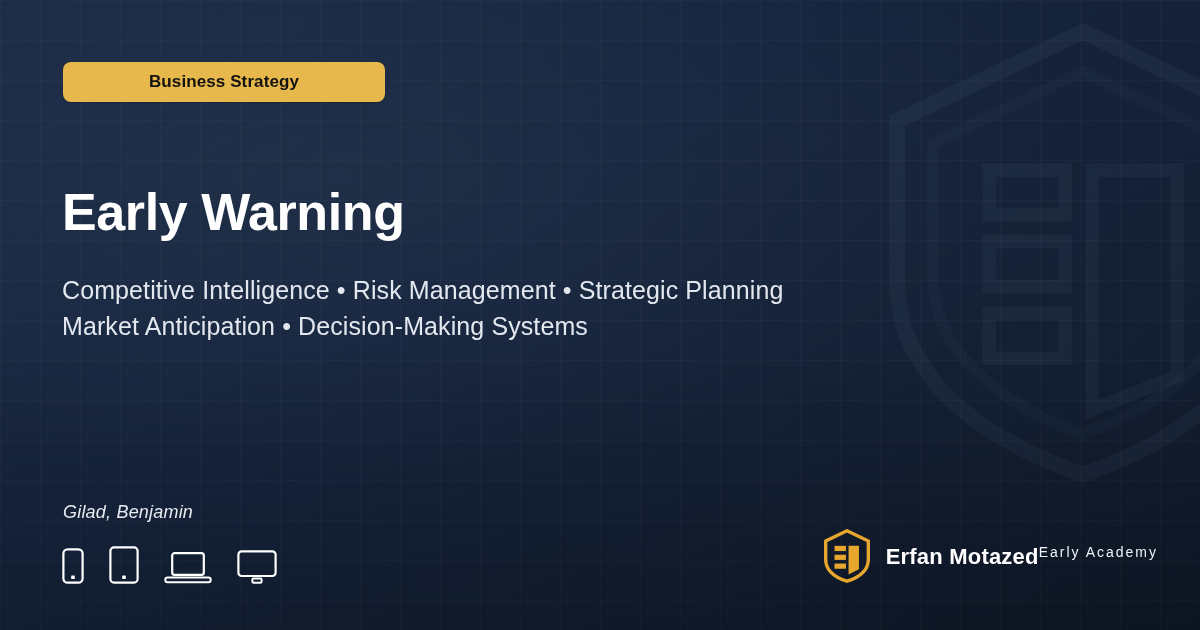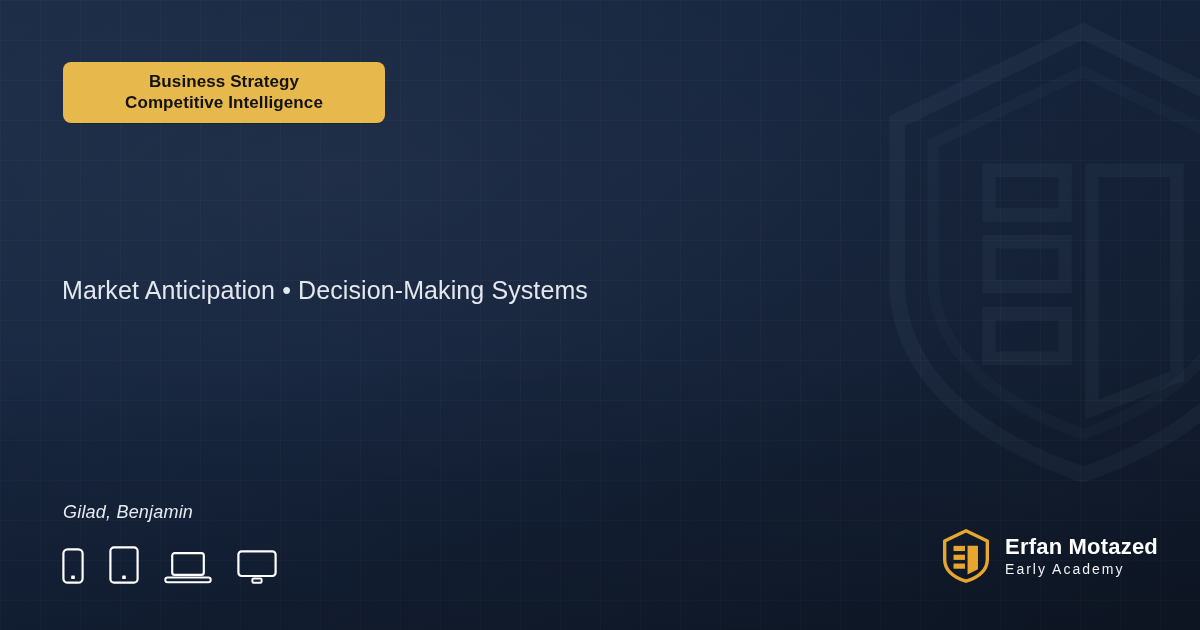--- a/index.html
+++ b/index.html
@@ -126,21 +126,21 @@
   .brand {
     position:absolute;
     right: 42px;
     top: 528px;
     display:flex;
     align-items:center;
     gap: 13px;
   }
   .brand-mark { width:52px; height:56px; flex:none; }
   .brand-mark svg { width:100%; height:100%; display:block; }
-  .brand-text { display:flex; flex-direction:column; justify-content:center; }
+  .brand-text { display:flex; justify-content:center; }
   .brand-name {
     color:#ffffff;
     font-size: 22px;
     font-weight: 700;
     line-height: 27px;
     letter-spacing: 0.2px;
     white-space:nowrap;
   }
   .brand-tagline {
     color:#eef1f6;
@@ -168,25 +168,26 @@
       <path d="M58 132 L92 132 L92 152 L58 152 Z" stroke="rgba(173,197,228,0.16)" stroke-width="6" fill="none"></path>
 
       <path d="M104 68 L142 68 L142 160 L104 175 Z" stroke="rgba(173,197,228,0.16)" stroke-width="6" fill="none"></path>
     </svg>
   </div>
 
   <div class="vignette"></div>
 
   <div class="badge">
     <span class="badge-line">Business Strategy</span>
-    <span class="badge-line">Competitive Intelligence</span>
-  </div>
-
+  </div>
+
+  <h1 class="title">Early Warning</h1>
 
   <div class="subtitle">
+    <span class="subtitle-line">Competitive Intelligence • Risk Management • Strategic Planning</span>
     <span class="subtitle-line">Market Anticipation • Decision-Making Systems</span>
   </div>
 
   <div class="author">Gilad, Benjamin</div>
 
   <div class="devices">
 
     <span class="device-icon">
       <svg width="22" height="36" viewBox="0 0 22 36" fill="none" xmlns="http://www.w3.org/2000/svg">
         <rect x="1.4" y="1.4" width="19.2" height="33.2" rx="4.2" stroke="#ffffff" stroke-width="2.2" fill="none"></rect>

